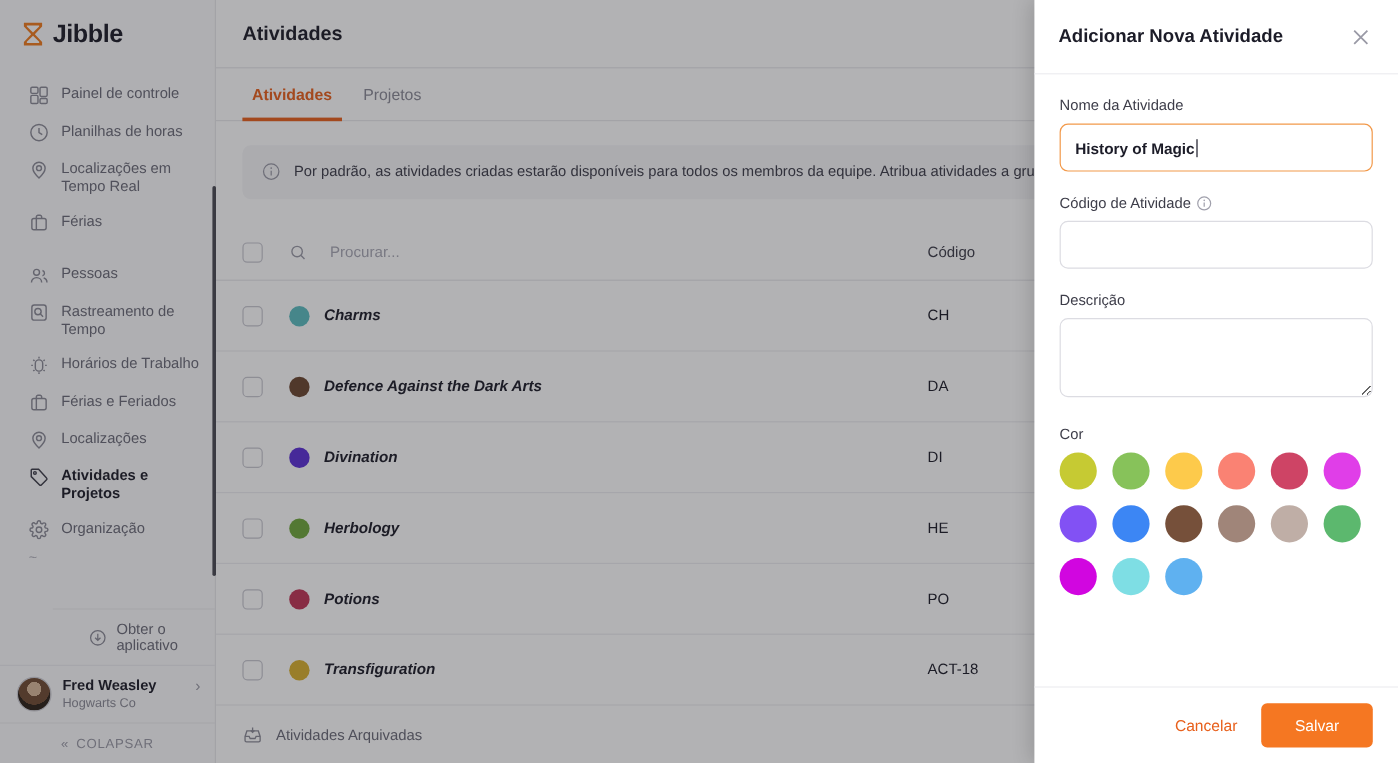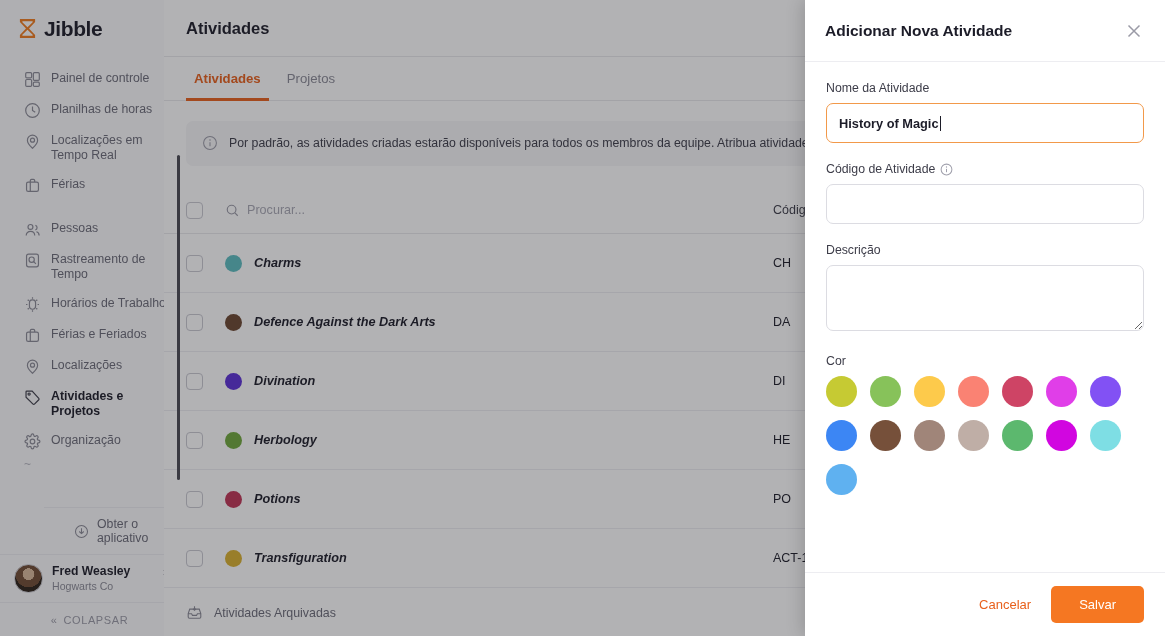--- a/index.html
+++ b/index.html
@@ -59,21 +59,21 @@
     font-size: 11px; letter-spacing: .6px; color: #9a9aa6; cursor: pointer;
   }
 
   
   #sidebar-scrollbar {
     position: absolute; left: 177px; top: 155px; width: 3px; height: 325px;
     background: #4a4a52; border-radius: 2px; z-index: 6;
   }
 
   
-  #main { position: absolute; left: 164px; top: 0; right: 0; height: 636px; background: #fff; }
+  #main { position: absolute; left: 180px; top: 0; right: 0; height: 636px; background: #fff; }
   .topbar {
     height: 57px; border-bottom: 1px solid #e8e8ec;
     display: flex; align-items: center; padding: 0 22px;
   }
   .page-title { font-size: 16.5px; font-weight: 700; color: #1c1c28; }
   .topbar-right { margin-left: auto; display: flex; align-items: center; gap: 12px; }
   .timer { font-size: 13px; font-weight: 700; color: #1c1c28; }
   .badge {
     background: #5b2fd6; color: #fff; font-size: 11.3px; font-weight: 600;
     padding: 5px 12px; border-radius: 12px; white-space: nowrap;
@@ -102,41 +102,41 @@
   .trow.head { height: 47px; border-bottom: 1px solid #e8e8ec; }
   .cb {
     width: 17px; height: 17px; border: 1.5px solid #c8c8d0; border-radius: 4px;
     flex: none; background: #fff; cursor: pointer;
   }
   .c-name { flex: 1; display: flex; align-items: center; gap: 12px; padding-left: 22px; font-style: italic; }
   .dot { width: 17px; height: 17px; border-radius: 50%; flex: none; }
   .act-name { font-size: 12.7px; font-weight: 700; color: #1c1c28; }
   .c-code { width: 150px; font-size: 12.5px; color: #1c1c28; }
   .c-desc { width: 220px; font-size: 12.5px; color: #a0a0ac; font-style: italic; }
-  .search-wrap { display: flex; align-items: center; gap: 7px; padding-left: 22px; flex: 1; }
+  .search-wrap { display: flex; align-items: center; gap: 19px; padding-left: 22px; flex: 1; }
   .search-wrap .ico { width: 15px; height: 15px; color: #9a9aa6; flex: none; }
   .search-input {
     border: 0; outline: 0; font-size: 12.6px; color: #1c1c28; background: transparent;
     font-family: inherit; width: 100%;
   }
   .search-input::placeholder { color: #a8a8b4; }
   .col-head { font-size: 12.5px; color: #3d3d49; }
 
   .archived {
     display: flex; align-items: center; gap: 11px; padding: 16px 22px;
     font-size: 12.4px; color: #6b6b78; cursor: pointer;
   }
   .archived .ico { width: 17px; height: 17px; color: #8a8a96; flex: none; }
 
   
   #overlay {
     position: absolute; inset: 0; background: rgba(30,30,36,.34); z-index: 20;
   }
   #modal {
-    position: absolute; right: 0; top: 0; width: 360px; height: 636px;
+    position: absolute; right: 0; top: 0; width: 303px; height: 636px;
     background: #fff; z-index: 30; display: flex; flex-direction: column;
     box-shadow: -3px 0 16px rgba(0,0,0,.16);
   }
   .m-head {
     height: 62px; display: flex; align-items: center; padding: 0 20px;
     border-bottom: 1px solid #ededf1; flex: none;
   }
   .m-title { font-size: 15.5px; font-weight: 700; color: #1c1c28; }
   .m-close { margin-left: auto; width: 22px; height: 22px; color: #9a9aa6; cursor: pointer; }
   .m-body { flex: 1; overflow: hidden; padding: 19px 21px 0; }

